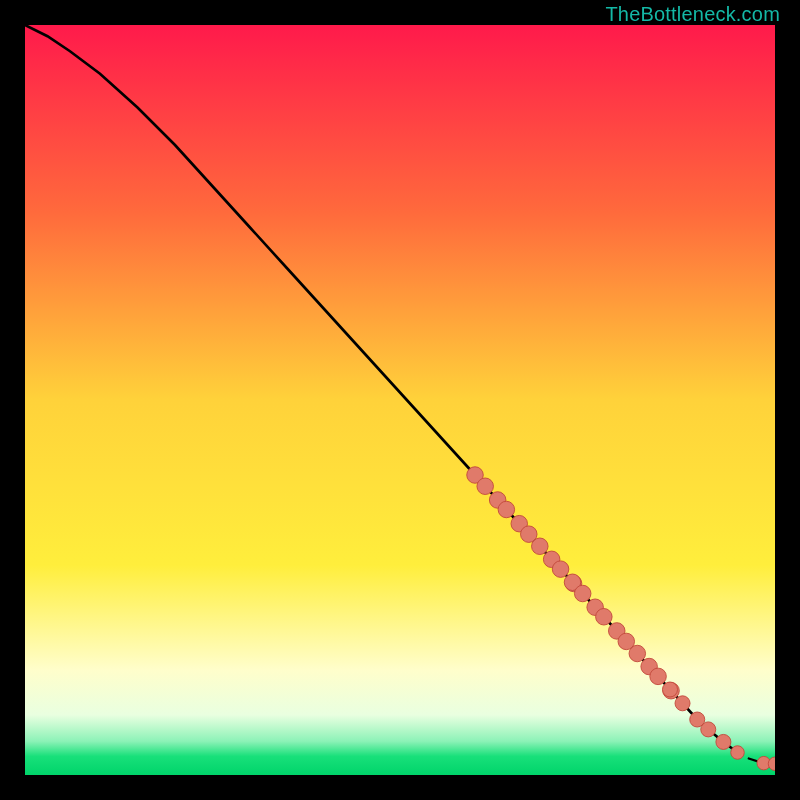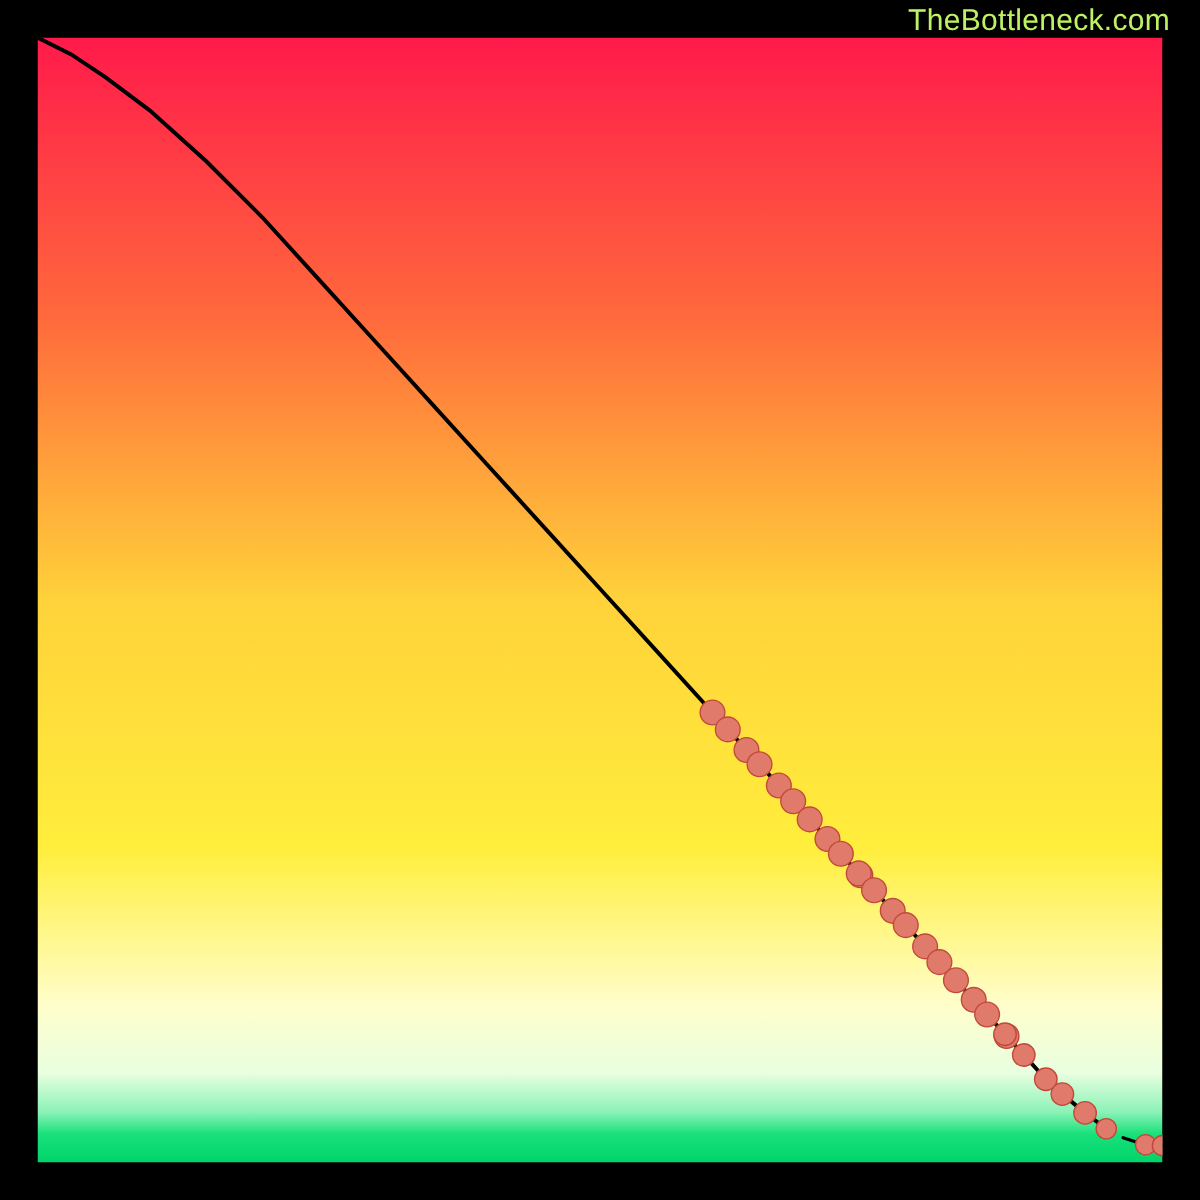--- a/index.html
+++ b/index.html
@@ -15,21 +15,21 @@
     width: 800px;
     height: 800px;
   }
   .watermark {
     position: absolute;
     top: 3px;
     right: 20px;
     font-family: Arial, Helvetica, sans-serif;
     font-size: 20px;
     font-weight: 400;
-    color: #bef264;
+    color: #14b8a6;
     letter-spacing: 0.2px;
   }
   .plot {
     position: absolute;
     left: 25px;
     top: 25px;
     width: 750px;
     height: 750px;
   }
   .plot svg {

